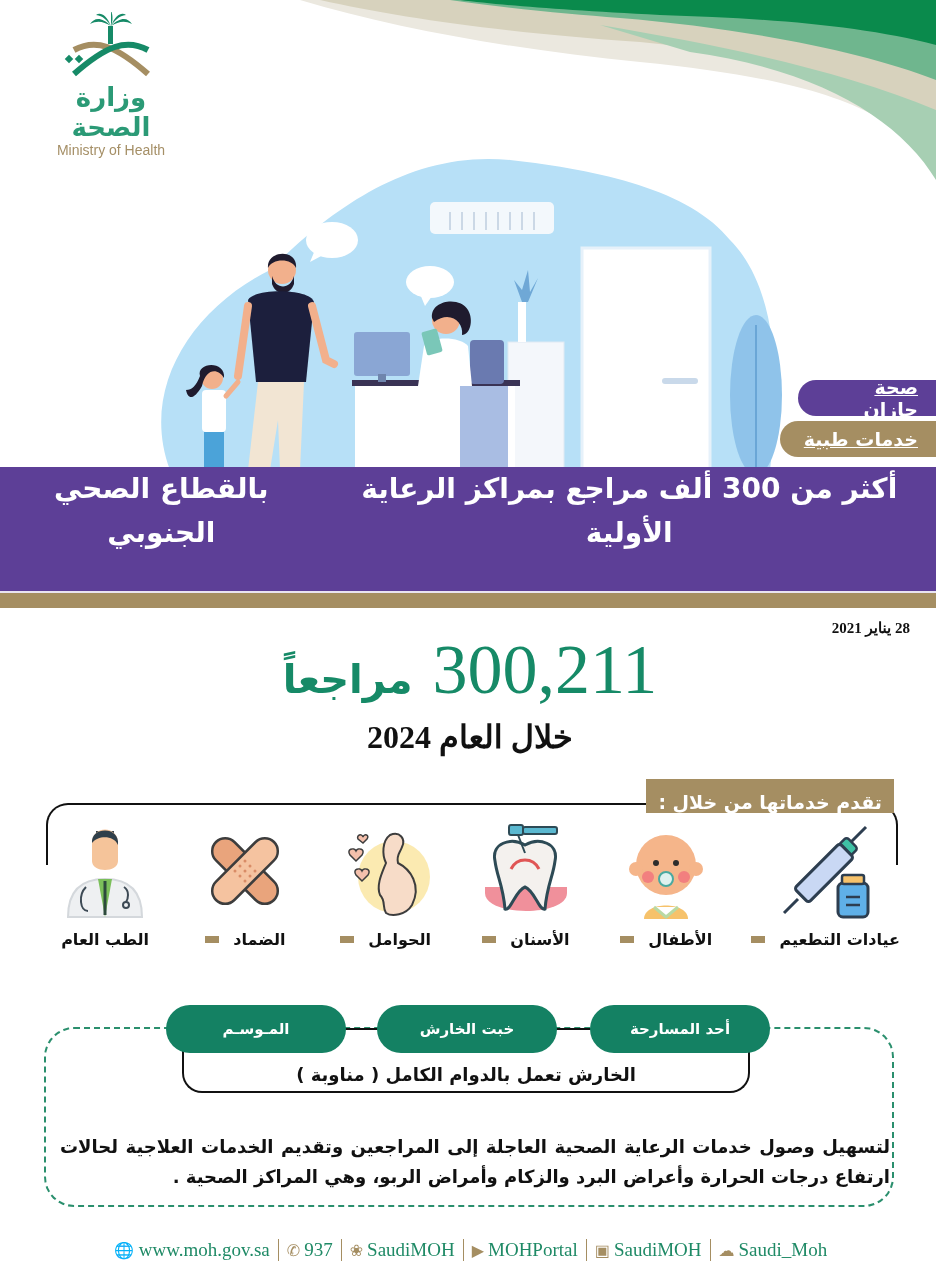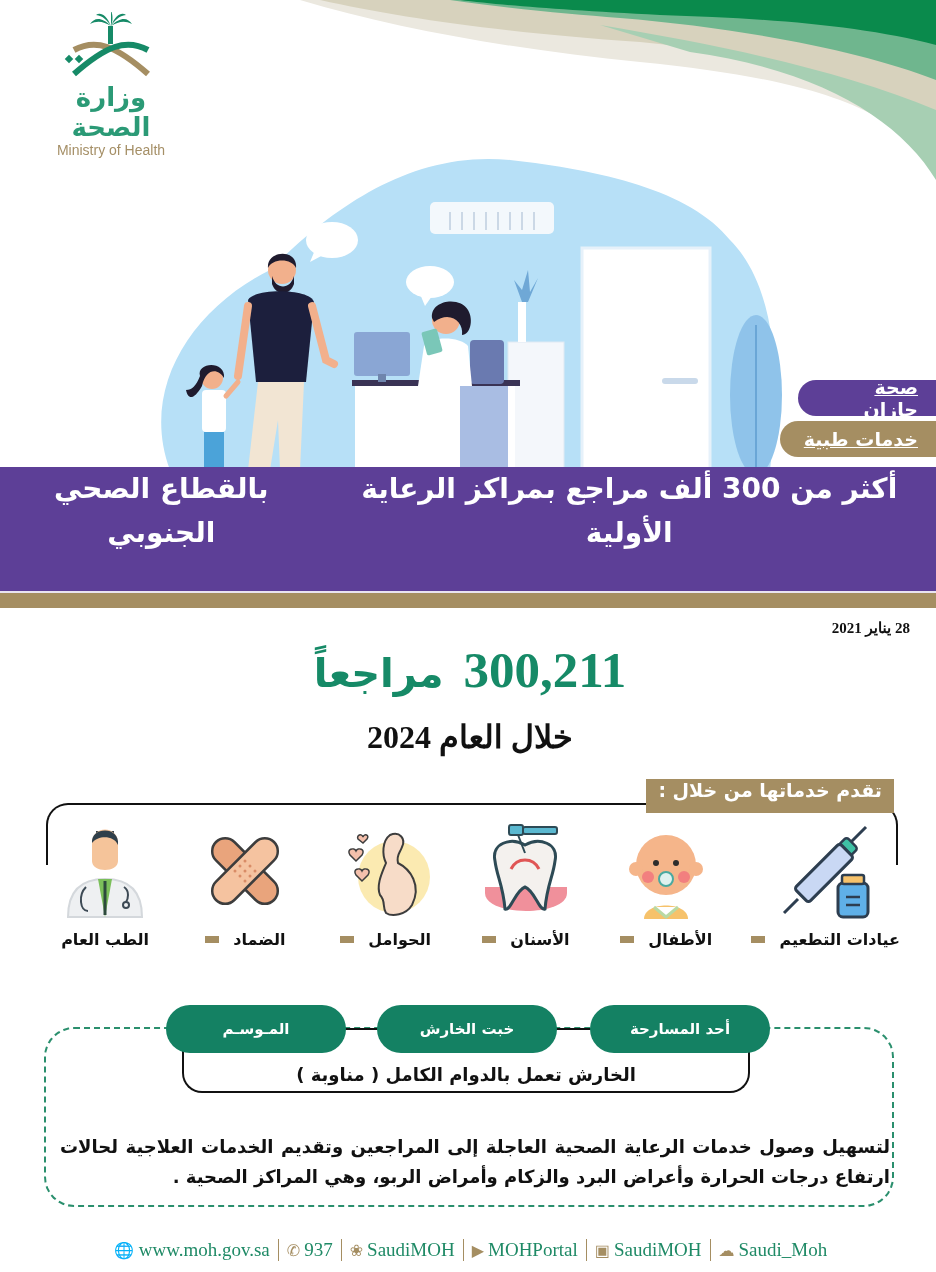--- a/index.html
+++ b/index.html
@@ -37,27 +37,27 @@
     color: #fff; text-align: center; direction: rtl;
     font-weight: bold; font-size: 28px; line-height: 44px;
     display: flex; flex-direction: row; justify-content: center;
   }
   .tan-band { left: 0; top: 593px; width: 936px; height: 15px; background: #a58e62; }
   .thin-white { left: 0; top: 591px; width: 936px; height: 2px; background: #e9e4f2; }
 
   .date { right: 26px; top: 619px; font-size: 15px; font-weight: bold; color: #111; font-family: "Liberation Serif", serif; direction: rtl; }
 
   .big-num { left: 220px; top: 628px; width: 500px; height: 84px; display: flex; direction: rtl; align-items: baseline; justify-content: center; gap: 20px; color: #168a67; }
-  .big-num .num { font-family: "Liberation Serif", serif; font-weight: bold; font-size: 51px; line-height: 84px; direction: ltr; }
+  .big-num .num { font-family: "Liberation Serif", serif; font-weight: normal; font-size: 70px; line-height: 84px; direction: ltr; }
   .big-num .unit { font-size: 40px; font-weight: bold; }
   .year-line { left: 300px; top: 718px; width: 340px; text-align: center; font-size: 32px; font-weight: bold; color: #111; direction: rtl; font-family: "Liberation Serif", serif; }
 
   
   .svc-frame { left: 46px; top: 803px; width: 848px; height: 60px; border: 2px solid #111; border-bottom: none; border-radius: 22px 22px 0 0; }
-  .svc-head { right: 42px; top: 779px; height: 34px; background: #a58e62; color: #fff; font-weight: bold; font-size: 19px; direction: rtl; display: flex; align-items: flex-start; padding: 0 12px; }
+  .svc-head { right: 42px; top: 779px; height: 34px; background: #a58e62; color: #fff; font-weight: bold; font-size: 19px; direction: rtl; display: flex; align-items: flex-end; padding: 0 12px; }
   .svc-list { left: 50px; top: 818px; width: 850px; height: 140px; display: flex; direction: rtl; justify-content: space-between; }
   .svc { display: flex; flex-direction: column; align-items: center; }
   .svc .ic { width: 110px; height: 106px; display: flex; align-items: center; justify-content: center; }
   .svc .lbl { margin-top: 6px; font-size: 16px; font-weight: bold; color: #111; direction: rtl; display: flex; align-items: center; gap: 14px; white-space: nowrap; }
   .bullet { display: inline-block; width: 14px; height: 7px; background: #a58e62; }
 
   
   .dash-box { left: 44px; top: 1027px; width: 846px; height: 176px; border: 2px dashed #2a8f6d; border-radius: 30px; }
   .pill { top: 1005px; height: 48px; border-radius: 24px; background: #148163; color: #fff; font-size: 15px; font-weight: bold; direction: rtl; display: flex; align-items: center; justify-content: center; }
   .pill-1 { left: 590px; width: 180px; }

